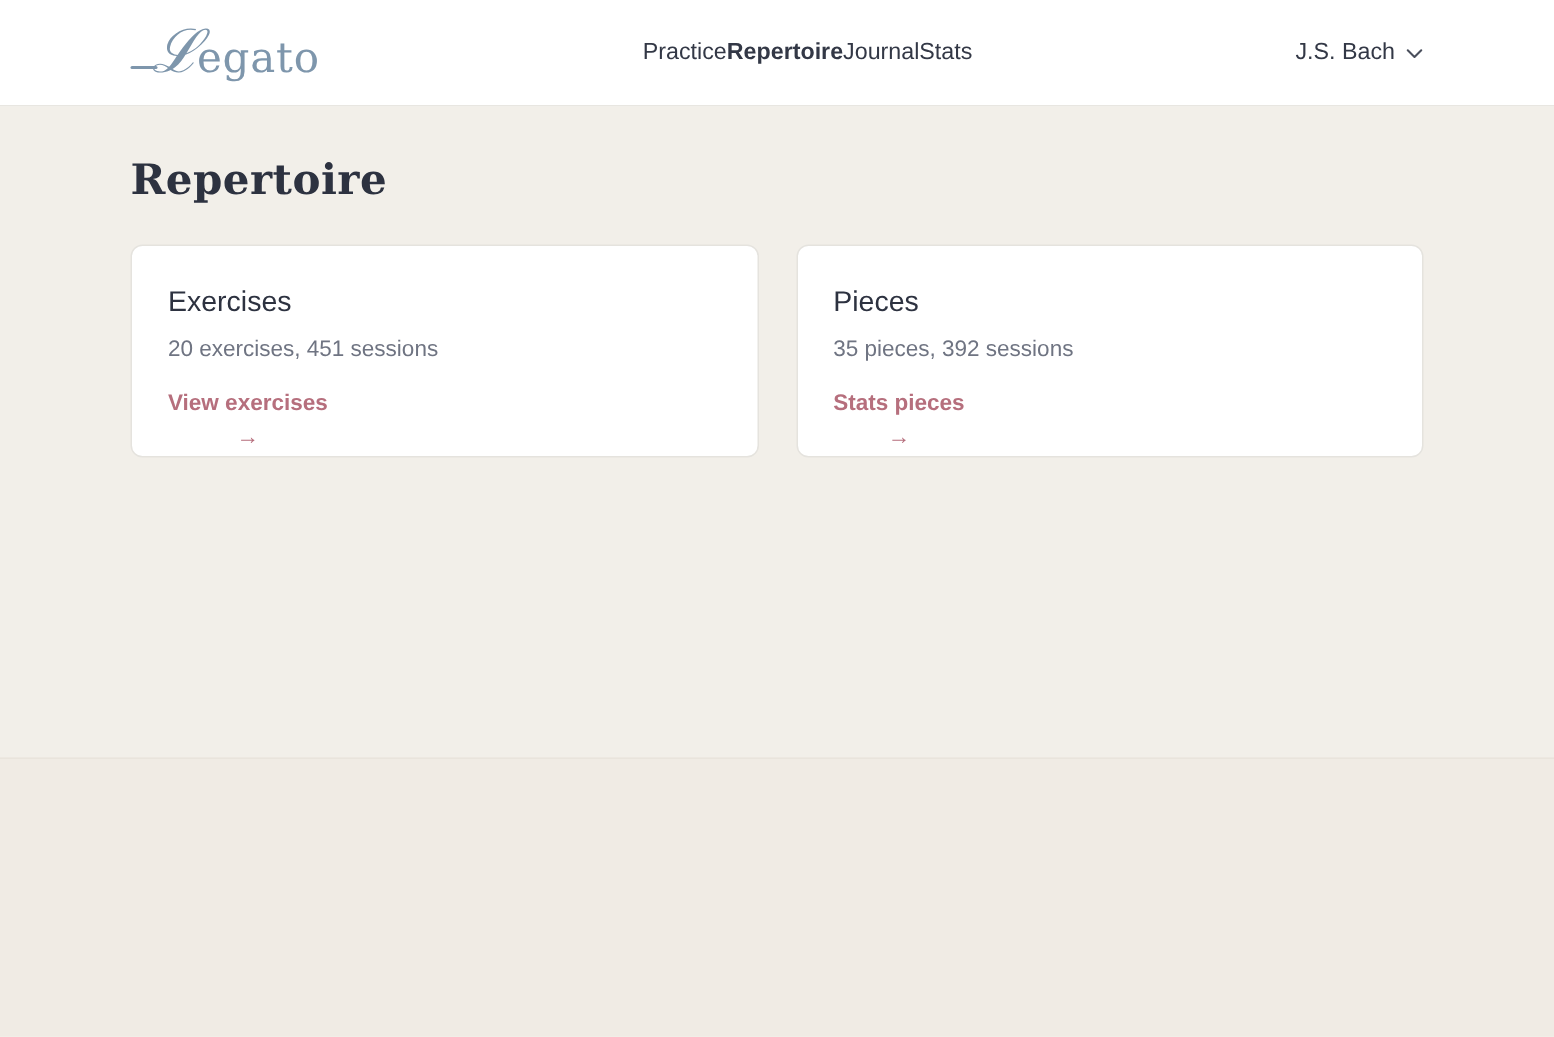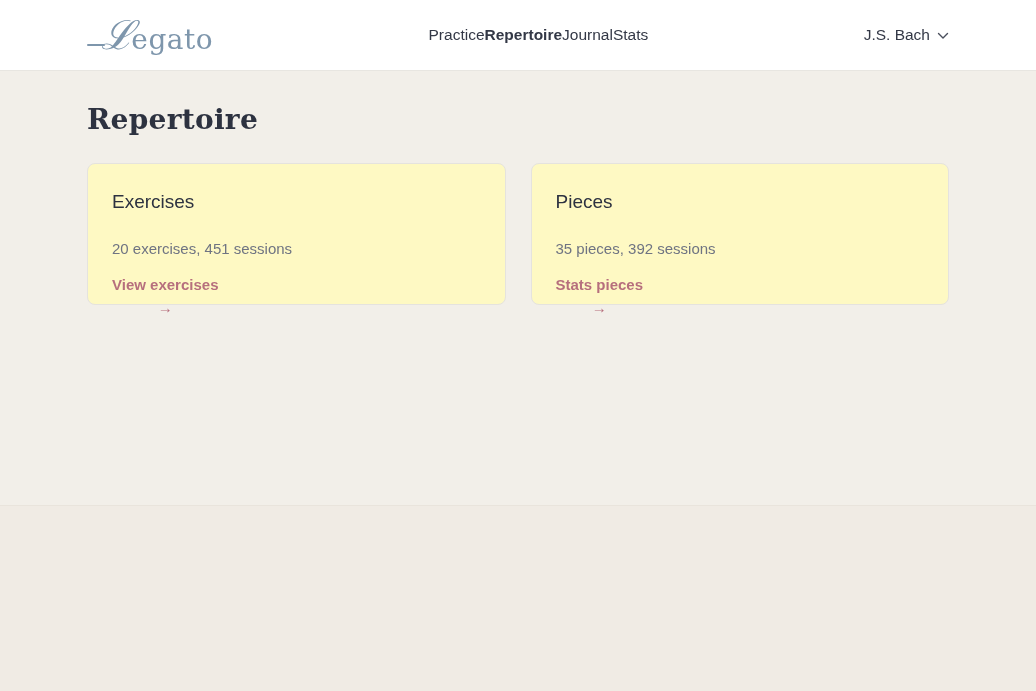--- a/index.html
+++ b/index.html
@@ -94,34 +94,34 @@
     color: #2d3240;
     margin: 34px 0 27px 0;
     letter-spacing: 0.3px;
   }
   .cards {
     display: grid;
     grid-template-columns: 1fr 1fr;
     gap: 25px;
   }
   .card {
-    background: #fef9c3;
+    background: #ffffff;
     border: 1px solid #e5e3de;
     border-radius: 8px;
     padding: 25px 24px;
     height: 142px;
   }
   .card h2 {
     font-size: 19px;
     font-weight: 500;
     color: #2d3240;
     line-height: 1.35;
   }
   .card .summary {
-    margin-top: 24px;
+    margin-top: 8px;
     font-size: 15px;
     color: #6f7482;
     line-height: 1.4;
   }
   .card-link {
     display: inline-flex;
     align-items: center;
     gap: 6px;
     margin-top: 17px;
     font-size: 15px;

